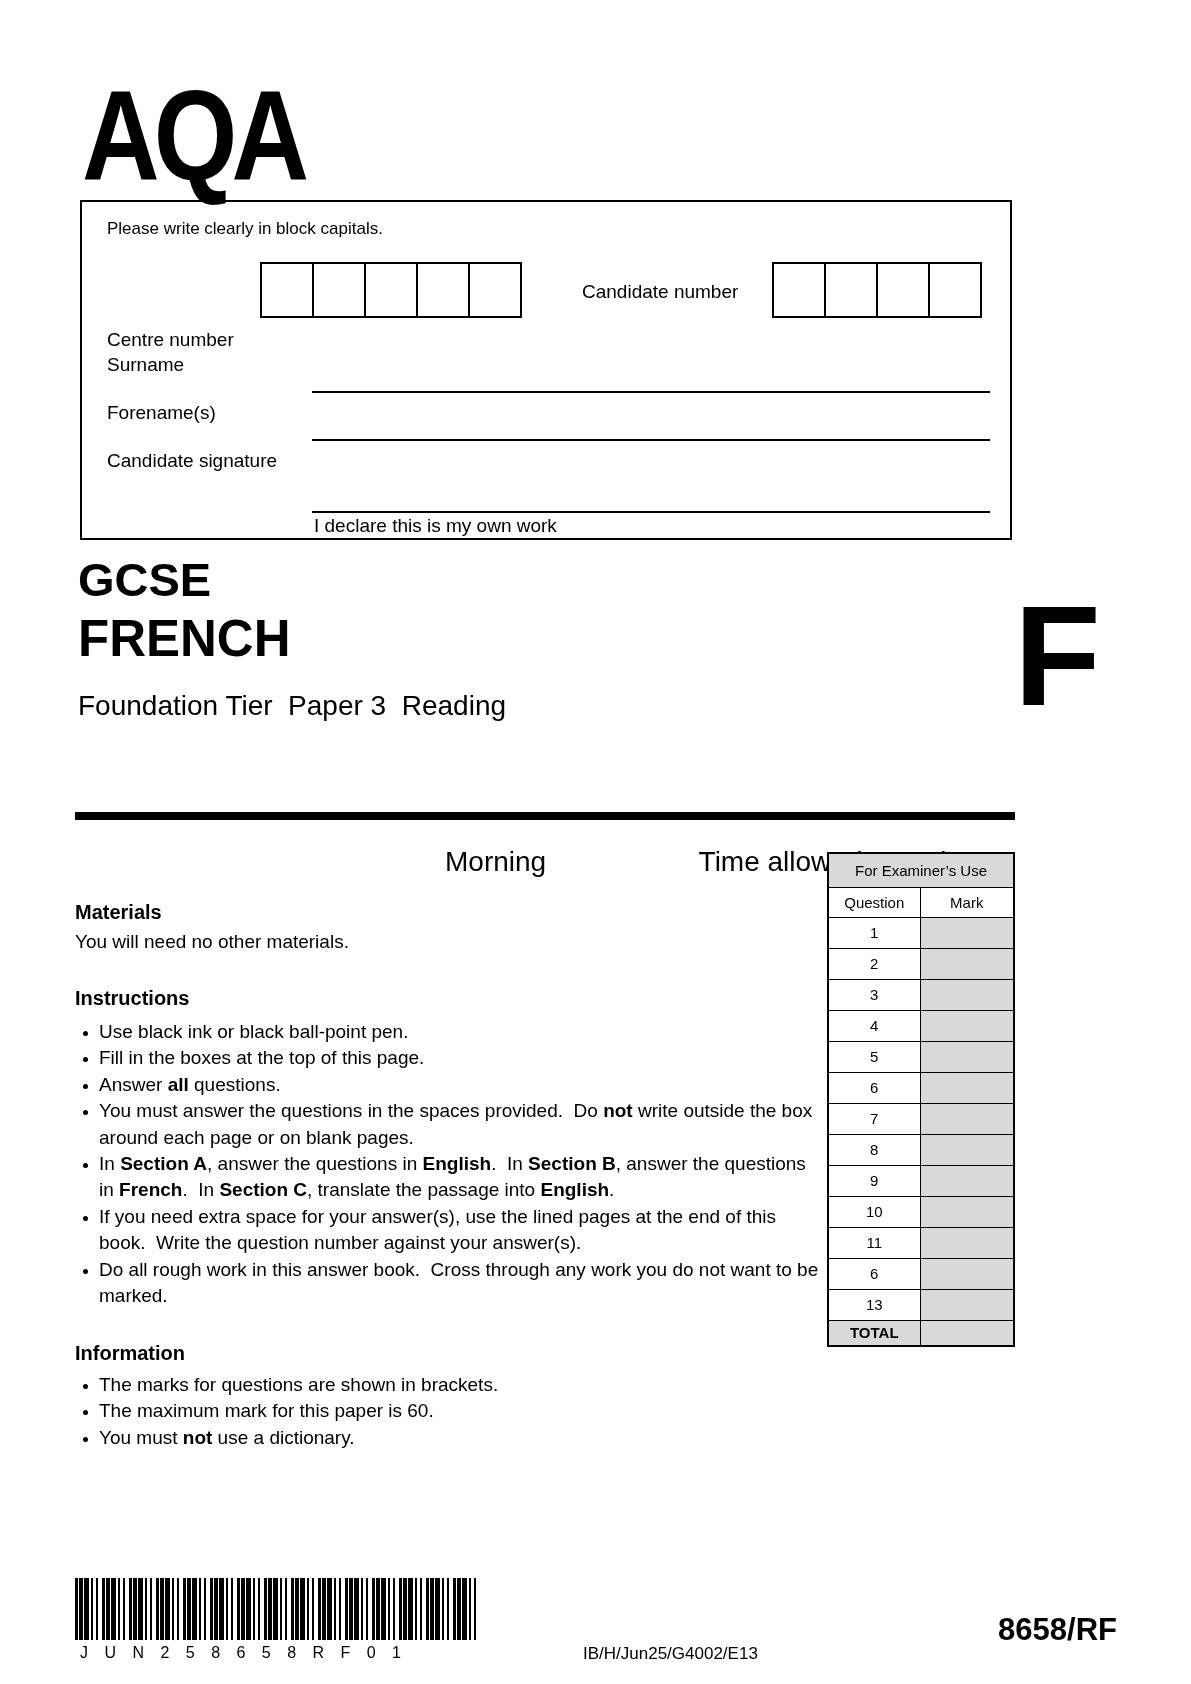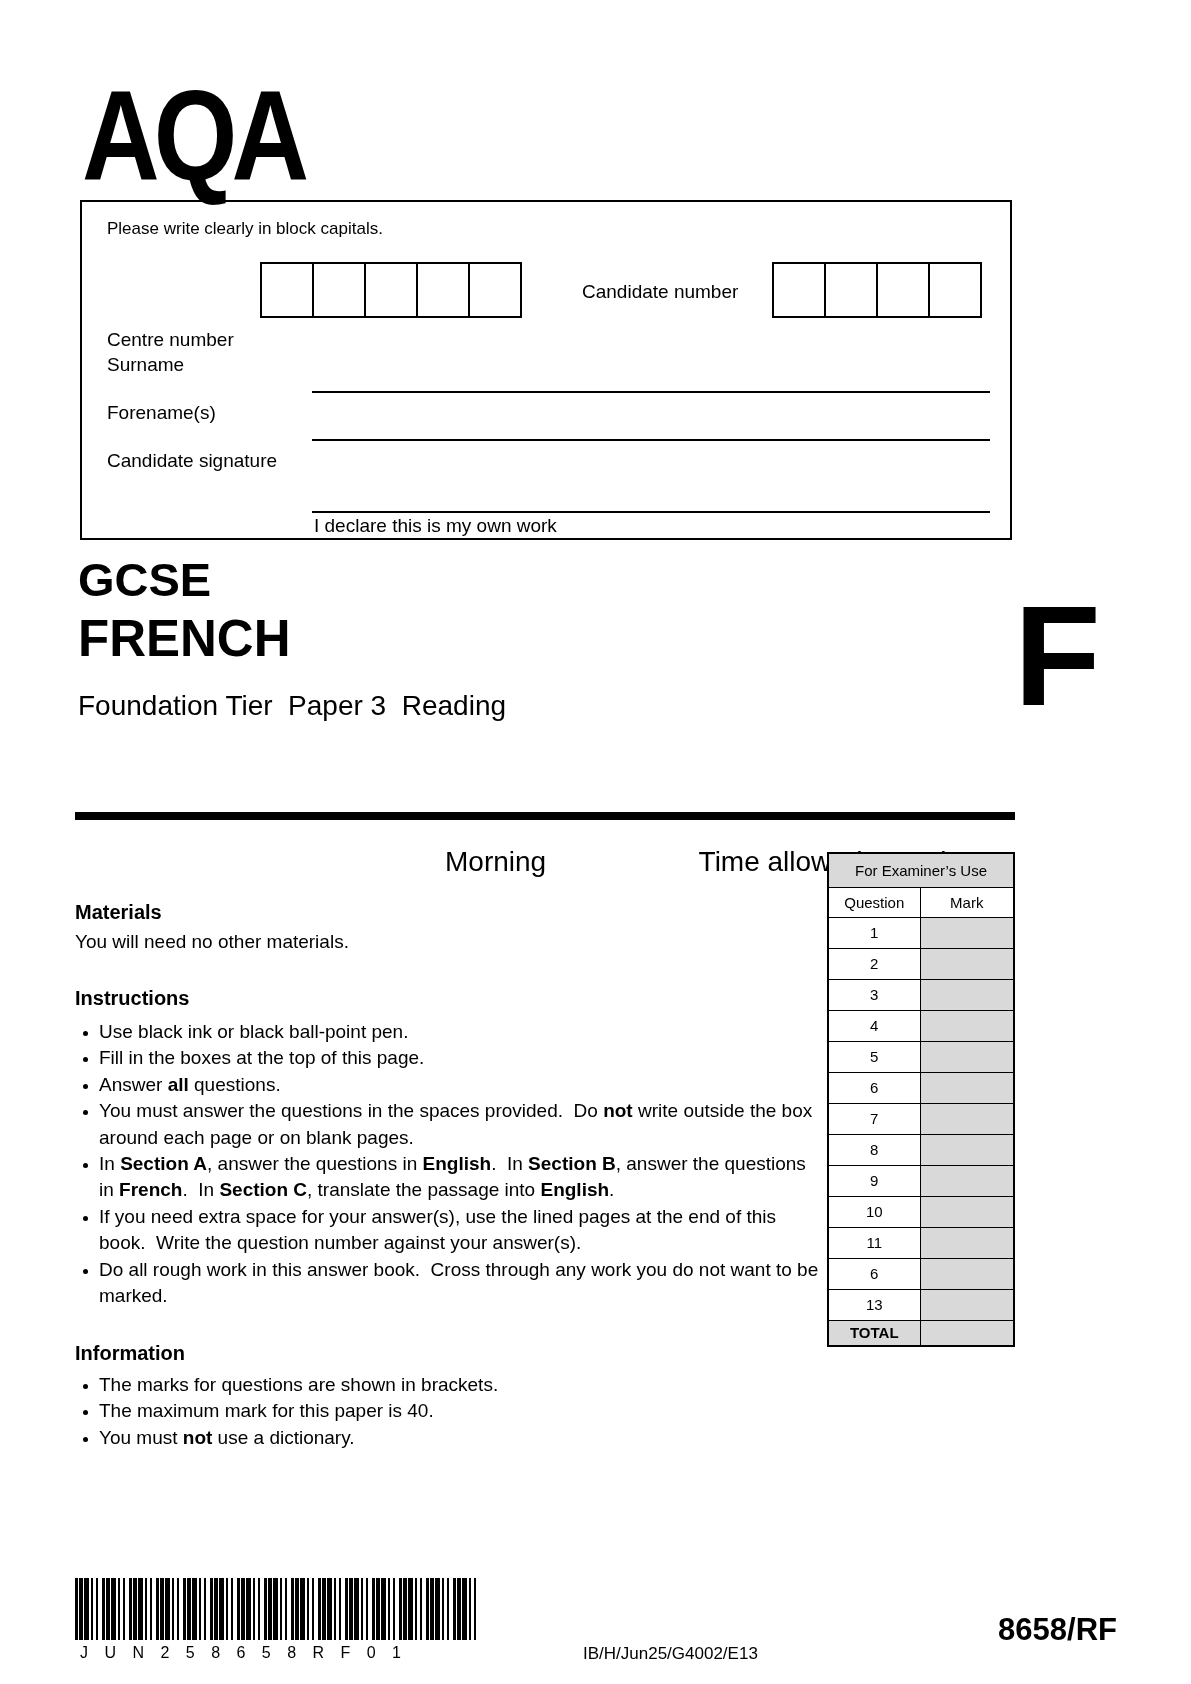--- a/index.html
+++ b/index.html
@@ -139,21 +139,21 @@
       <li><span>Answer </span><span style="font-weight: 700;">all</span><span> questions.</span></li>
       <li><span>You must answer the questions in the spaces provided.  Do </span><span style="font-weight: 700;">not</span><span> write outside the box around each page or on blank pages.</span></li>
       <li><span>In </span><span style="font-weight: 700;">Section A</span><span>, answer the questions in </span><span style="font-weight: 700;">English</span><span>.  In </span><span style="font-weight: 700;">Section B</span><span>, answer the questions in </span><span style="font-weight: 700;">French</span><span>.  In </span><span style="font-weight: 700;">Section C</span><span>, translate the passage into </span><span style="font-weight: 700;">English</span><span>.</span></li>
       <li><span>If you need extra space for your answer(s), use the lined pages at the end of this book.  Write the question number against your answer(s).</span></li>
       <li><span>Do all rough work in this answer book.  Cross through any work you do not want to be marked.</span></li>
     </ul>
 
   <div class="h-sec h-information">Information</div>
   <ul class="blist list-information">
       <li><span>The marks for questions are shown in brackets.</span></li>
-      <li><span>The maximum mark for this paper is 40.</span></li>
+      <li><span>The maximum mark for this paper is 60.</span></li>
       <li><span>You must </span><span style="font-weight: 700;">not</span><span> use a dictionary.</span></li>
     </ul>
 
   <table class="exam-table">
     <tbody>
       <tr>
           <td class="t-title" colspan="2">For Examiner’s Use</td>
         </tr>
       <tr class="t-head">
         <td class="c-q">Question</td>

